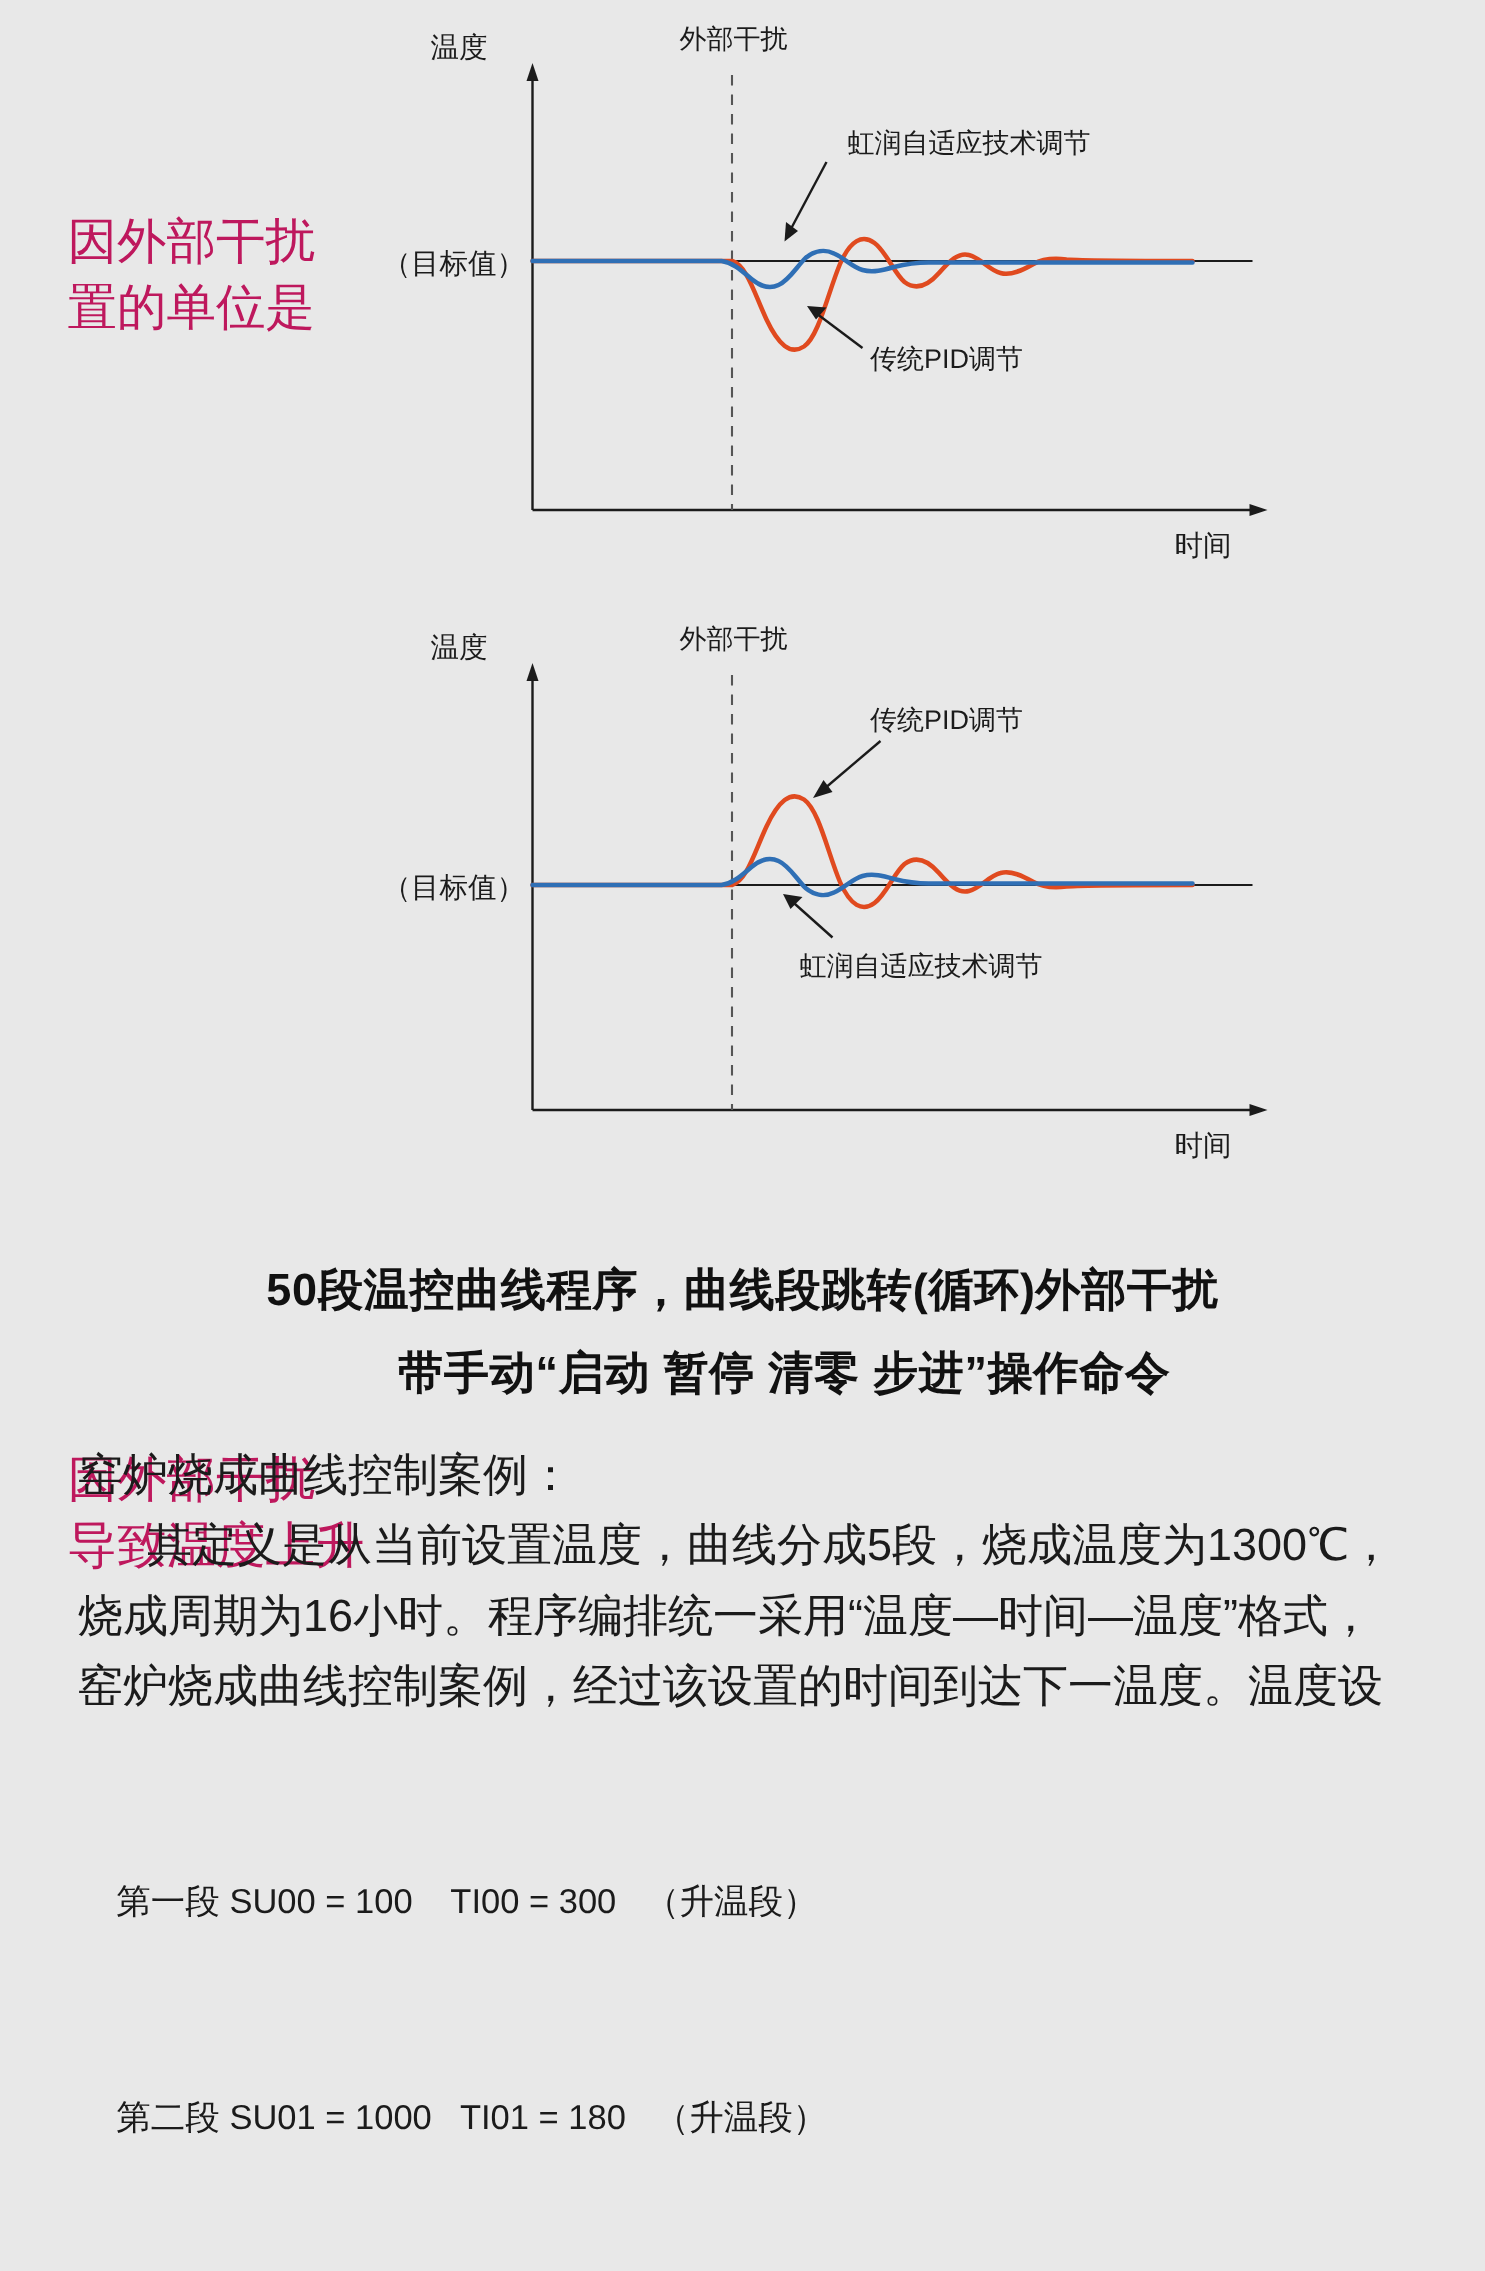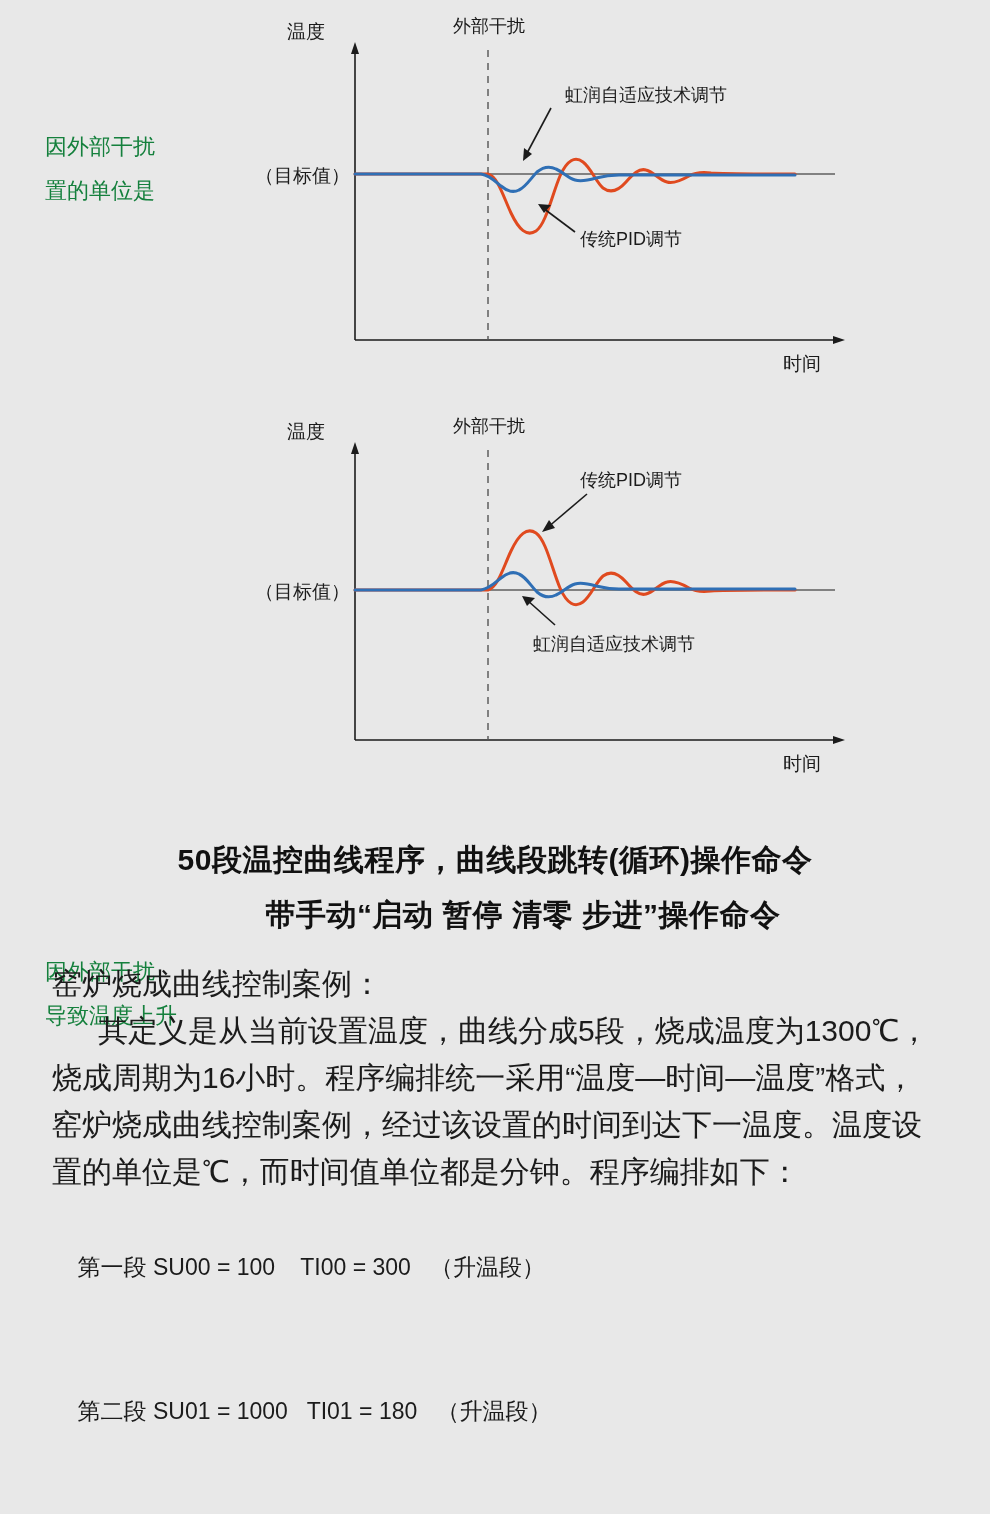--- a/index.html
+++ b/index.html
@@ -20,24 +20,25 @@
     position: relative;
     width: 990px;
     height: 390px;
   }
   #chart-block-1 { position: absolute; top: 0; left: 0; }
   #chart-block-2 { position: absolute; top: 400px; left: 0; }
 
   .chart-caption {
     position: absolute;
     left: 45px;
-    font-size: 22px;
+    font-size: 33px;
     line-height: 44px;
-    color: #15803d;
+    color: #be185d;
     white-space: nowrap;
+    margin-top: 14px;
   }
   #chart-block-1 .chart-caption { top: 125px; }
   #chart-block-2 .chart-caption { top: 550px; }
 
   .chart-svg {
     position: absolute;
     left: 255px;
     top: 10px;
   }
 
@@ -159,29 +160,28 @@
 
     <text class="chart-text" x="32" y="28" font-size="19">温度</text>
     <text class="chart-text" x="528" y="360" font-size="19">时间</text>
     <text class="chart-text" x="0" y="188" font-size="19">（目标值）</text>
     <text class="chart-text" x="198" y="22" font-size="18">外部干扰</text>
     <text class="chart-text" x="325" y="76" font-size="18">传统PID调节</text>
     <text class="chart-text" x="278" y="240" font-size="18">虹润自适应技术调节</text>
   </svg>
 </div>
 
-<div class="headline" id="headline-1">50段温控曲线程序，曲线段跳转(循环)操作命令</div>
+<div class="headline" id="headline-1">50段温控曲线程序，曲线段跳转(循环)外部干扰</div>
 <div class="headline" id="headline-2">带手动“启动 暂停 清零 步进”操作命令</div>
 
 <div class="body-block">
   <div class="body-line">窑炉烧成曲线控制案例：</div>
   <div class="body-line body-indent">其定义是从当前设置温度，曲线分成5段，烧成温度为1300℃，</div>
   <div class="body-line">烧成周期为16小时。程序编排统一采用“温度—时间—温度”格式，</div>
   <div class="body-line">窑炉烧成曲线控制案例，经过该设置的时间到达下一温度。温度设</div>
-  <div class="body-line">置的单位是℃，而时间值单位都是分钟。程序编排如下：</div>
 </div>
 
 <div class="prog-list">
   <div class="prog-row">
     <span>第一段</span><span> </span><span>SU00 = 100</span><span>    </span><span>TI00 = 300</span><span>   </span><span>（升温段）</span>
   </div>
   <div class="prog-row">
     <span>第二段</span><span> </span><span>SU01 = 1000</span><span>   </span><span>TI01 = 180</span><span>   </span><span>（升温段）</span>
   </div>
   <div class="prog-row">

